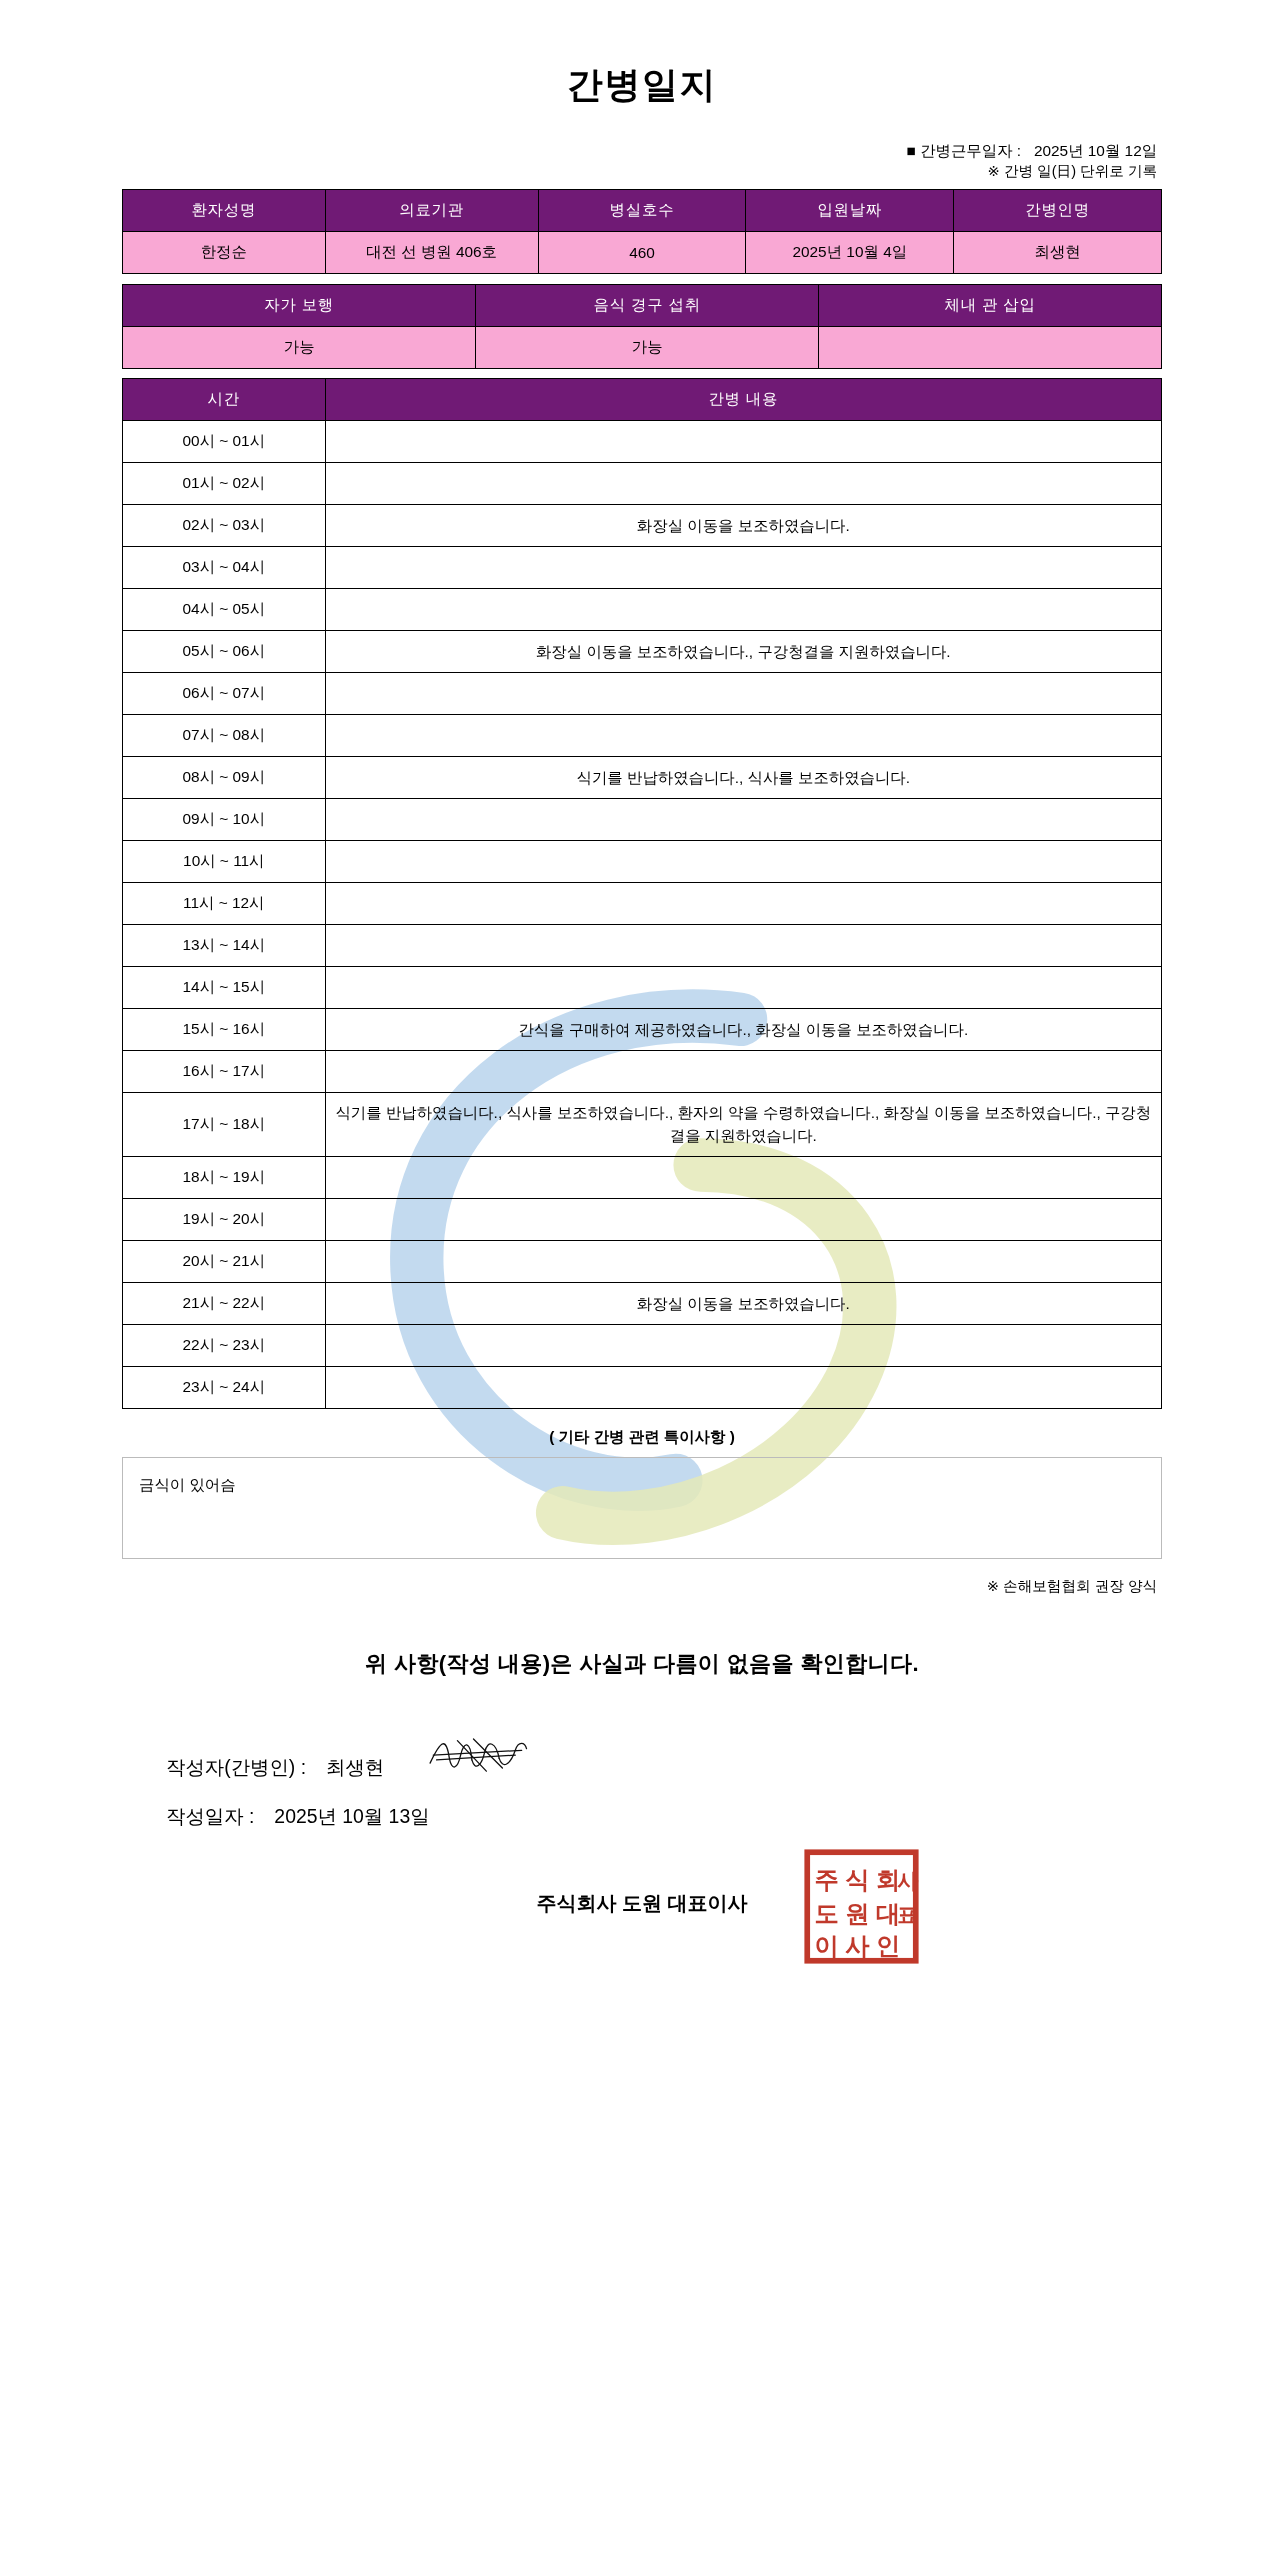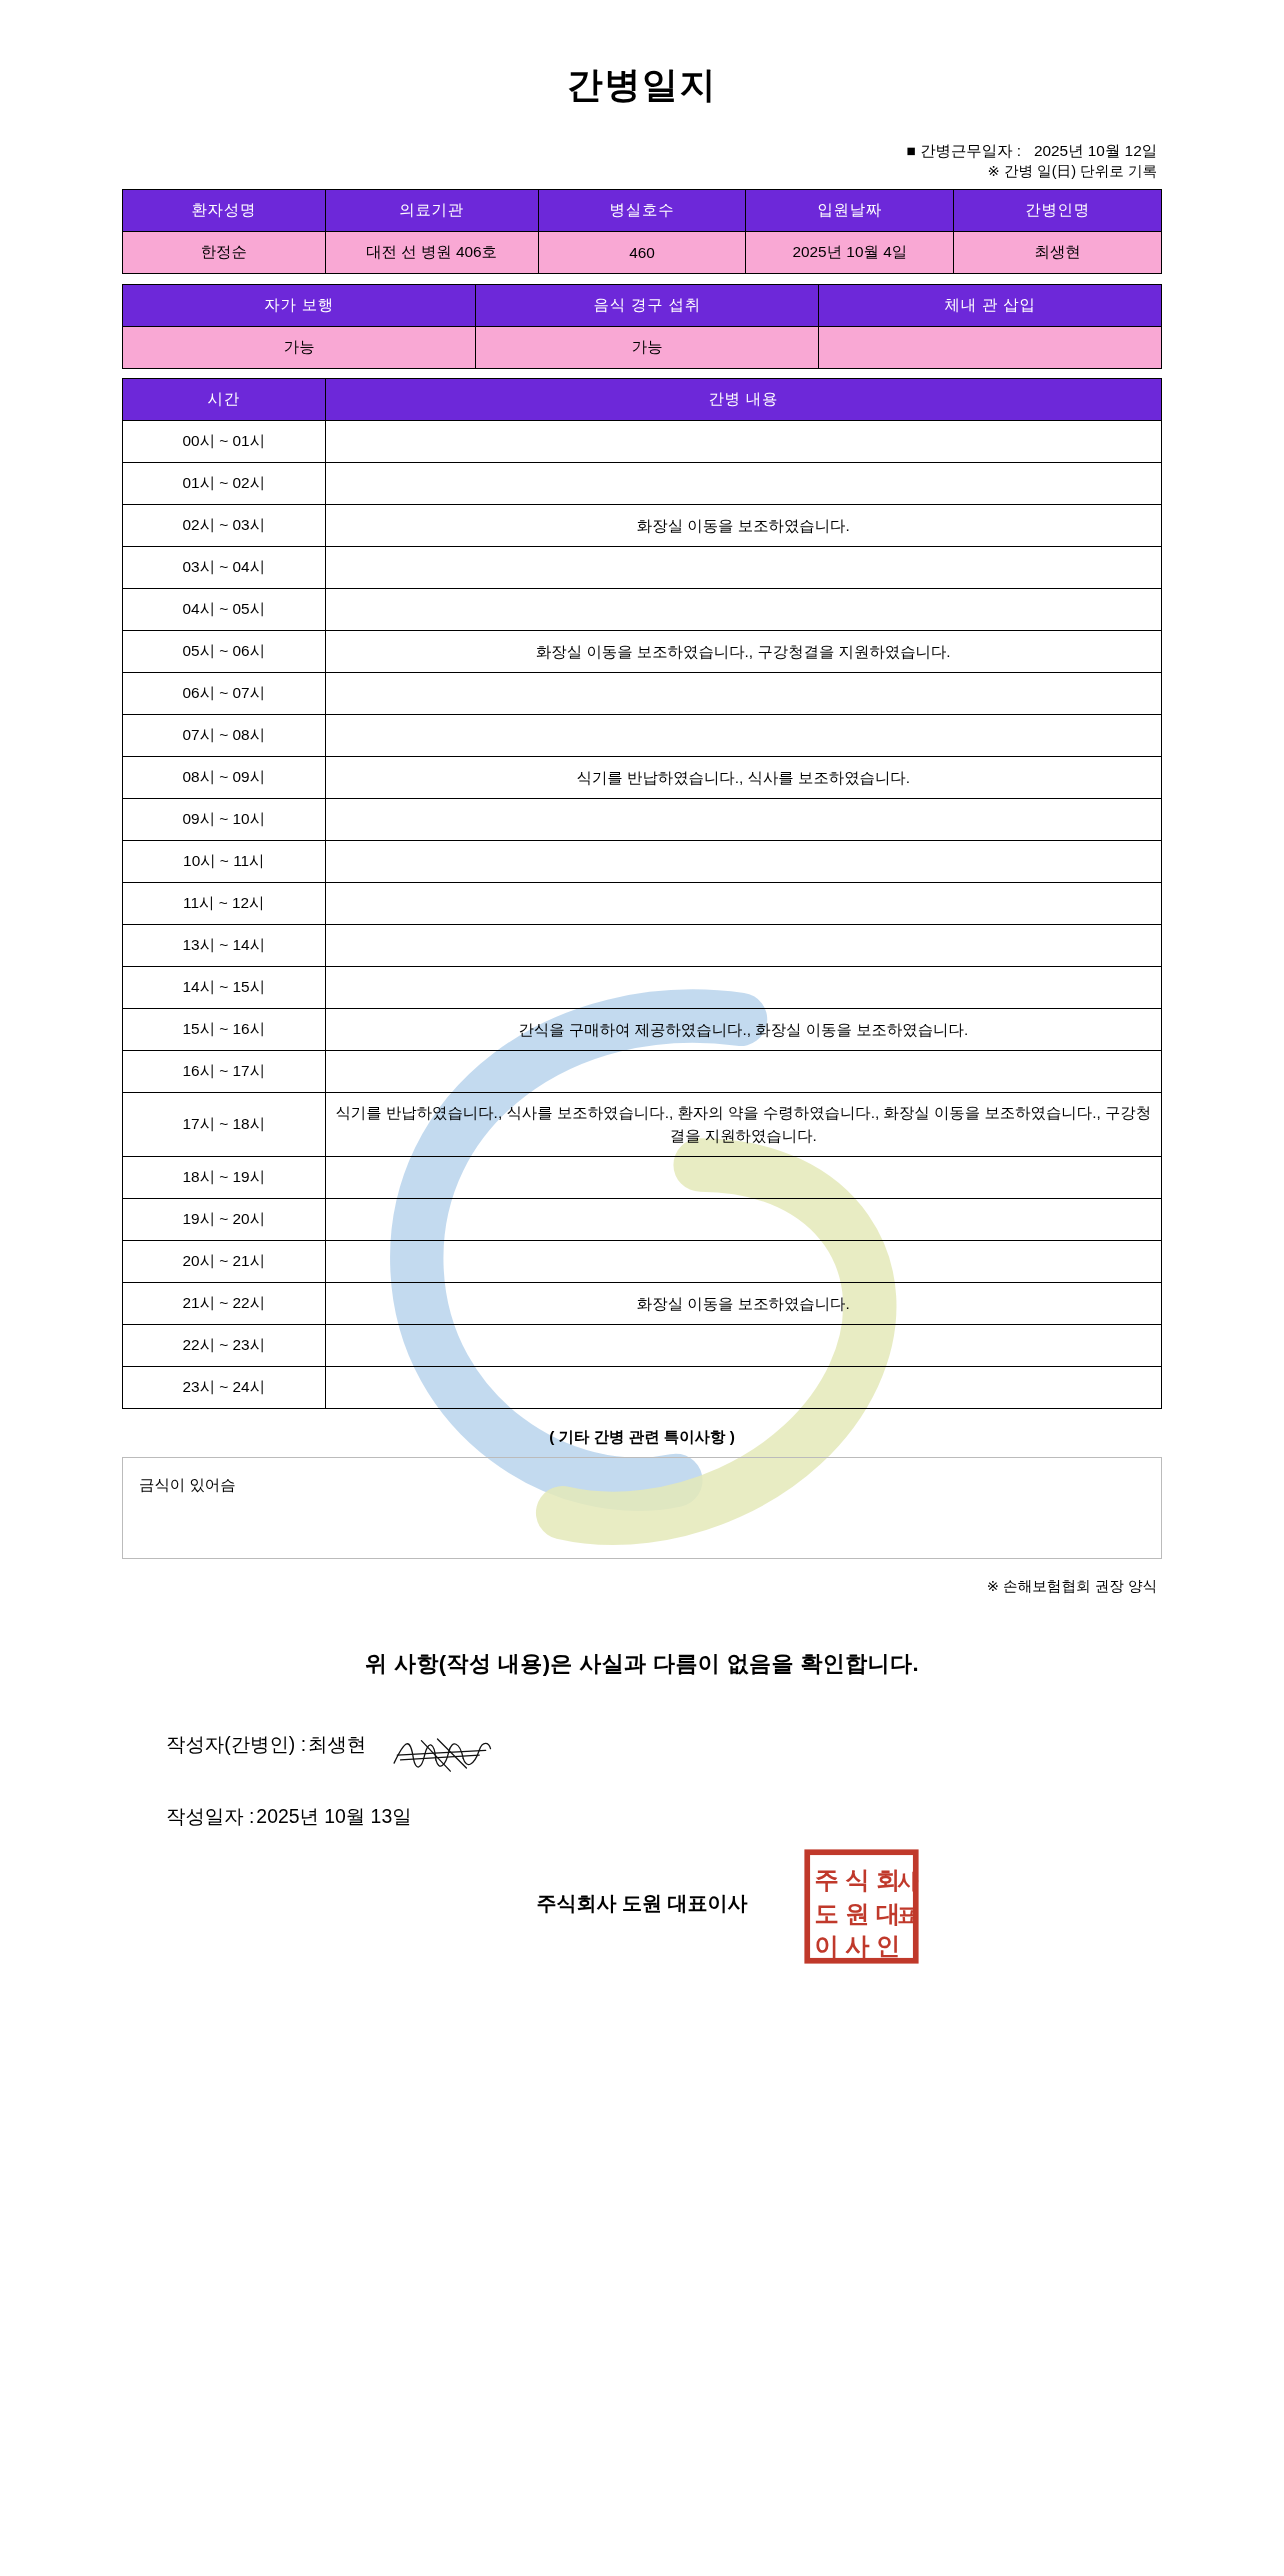--- a/index.html
+++ b/index.html
@@ -57,21 +57,21 @@
   }
   table.grid td, table.grid th {
     border: 0.8px solid #000;
     font-size: 15.4px;
     font-weight: normal;
     text-align: center;
     padding: 8px 4.9px;
     height: 42px;
   }
   th.hdr, td.hdr {
-    background: #6d28d9;
+    background: #701a75;
     color: #ffffff;
     font-weight: bold;
     letter-spacing: 0.8px;
     font-size: 16px;
   }
   td.val { background: #f9a8d4; }
   td.left {
     text-align: left;
     padding-left: 13px;
     line-height: 1.5;
@@ -105,22 +105,22 @@
     text-align: center;
     font-size: 22px;
     font-weight: bold;
     padding: 53px 0 40px 0;
     letter-spacing: 0.4px;
   }
   .sign-line {
     font-size: 19.4px;
     padding: 11.3px 0 11.3px 44px;
     display: flex;
-    align-items: flex-start;
-    gap: 2px;
+    align-items: flex-end;
+    gap: 20px;
   }
   .sign-label { font-weight: normal; }
   .sign-value { font-weight: normal; }
   .signature-img { margin-left: 21px; }
 
   .company {
     position: relative;
     text-align: center;
     font-size: 20px;
     font-weight: bold;

